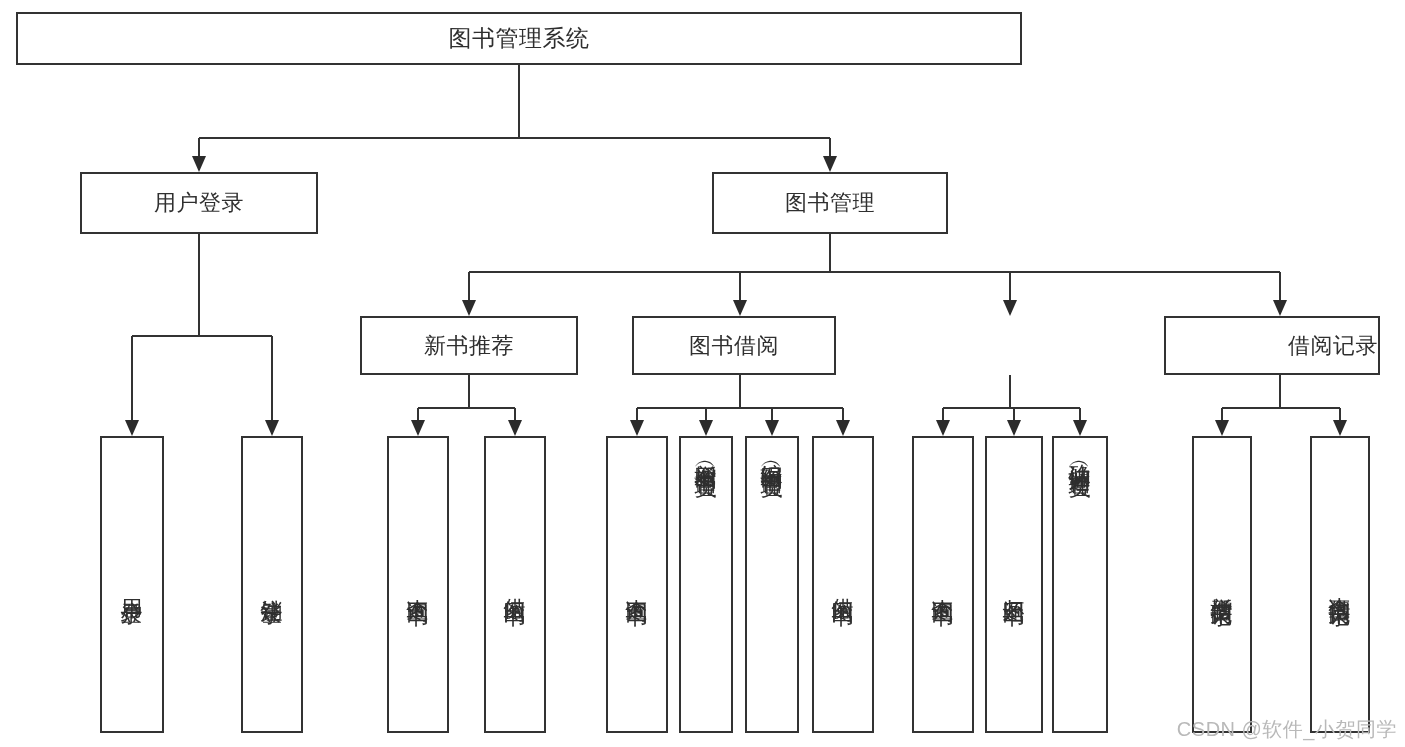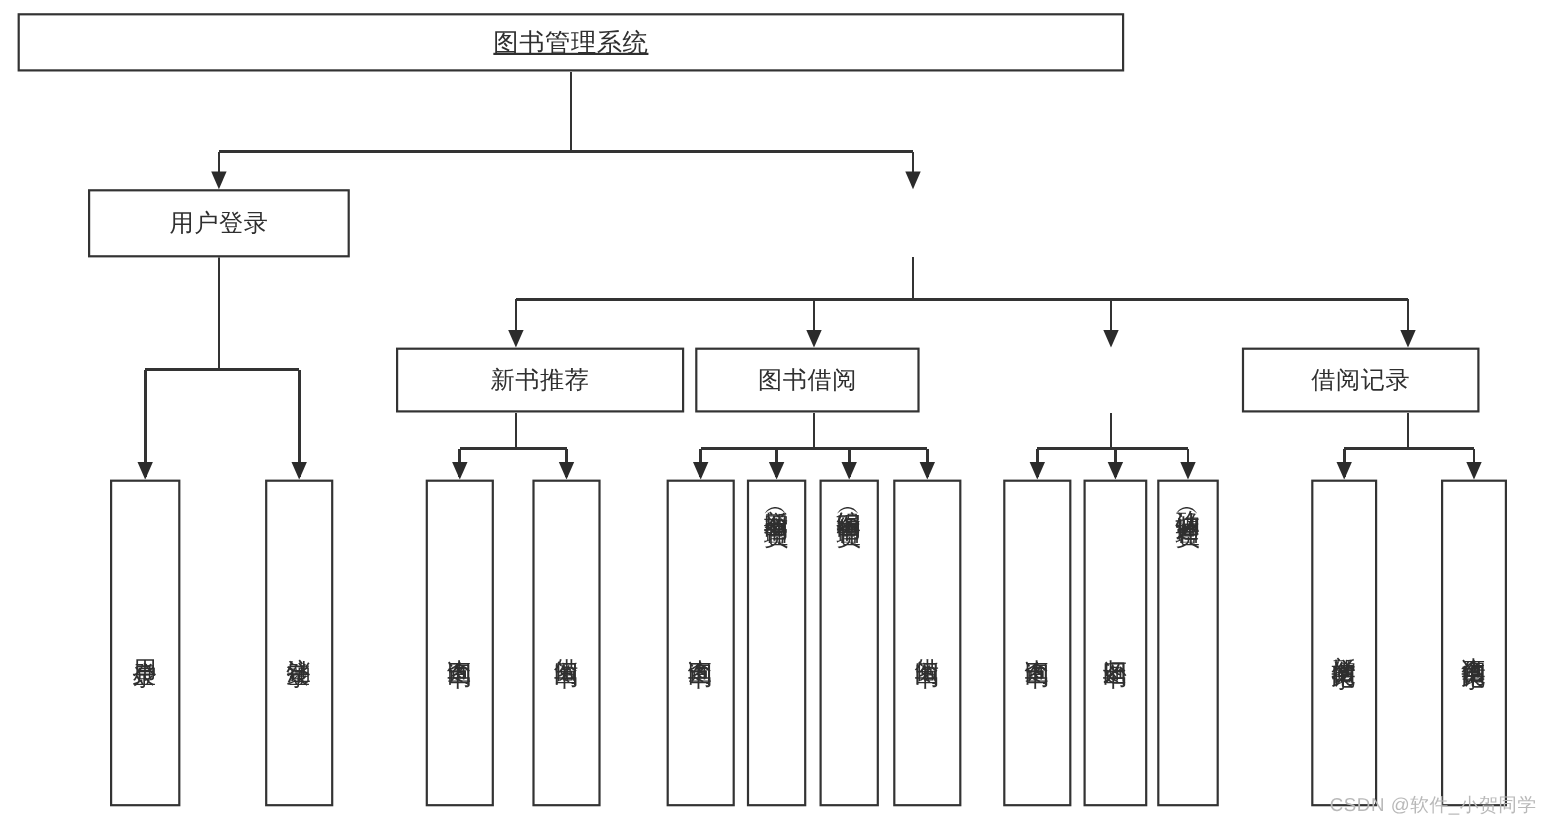--- a/index.html
+++ b/index.html
@@ -43,21 +43,20 @@
     line-height: 1.18;
     color: #2f2f2f;
     white-space: pre-line;
   }
   .node.horiz .node-label {
     font-size: 22px;
     letter-spacing: 0.5px;
   }
   .node.root .node-label {
     font-size: 23px;
-    text-decoration: underline;
   }
   .node.vert {
     align-items: flex-start;
     justify-content: center;
     padding-top: 8px;
   }
   .node.vert .node-label {
     writing-mode: vertical-rl;
     text-orientation: upright;
     font-size: 22px;
@@ -66,21 +65,21 @@
     white-space: nowrap;
   }
   .node.vert.centered {
     align-items: center;
     padding-top: 0;
   }
   #watermark {
     position: absolute;
     right: 8px;
     bottom: 4px;
-    font-size: 17px;
+    font-size: 20px;
     color: #b9b9b9;
     letter-spacing: 0.5px;
     z-index: 5;
     user-select: none;
   }
 </style>
 </head>
 <body>
 
 <div id="diagram-root">
@@ -140,28 +139,31 @@
       <path d="M 1333 420 L 1347 420 L 1340 436 Z" fill="#2b2b2b"></path>
     </svg>
 
   <div class="node root horiz" style="left:16px;top:12px;width:1006px;height:53px;">
     <span class="node-label">图书管理系统</span>
   </div>
 
   <div class="node horiz" style="left:80px;top:172px;width:238px;height:62px;">
     <span class="node-label">用户登录</span>
   </div>
-
-  <div class="node horiz" style="left:360px;top:316px;width:262px;height:59px;">
+  <div class="node horiz" style="left:712px;top:172px;width:236px;height:62px;">
+    <span class="node-label">图书管理</span>
+  </div>
+
+  <div class="node horiz" style="left:360px;top:316px;width:218px;height:59px;">
     <span class="node-label">新书推荐</span>
   </div>
   <div class="node horiz" style="left:632px;top:316px;width:204px;height:59px;">
     <span class="node-label">图书借阅</span>
   </div>
-  <div class="node horiz" style="left:1129px;top:316px;width:216px;height:59px;">
+  <div class="node horiz" style="left:1164px;top:316px;width:216px;height:59px;justify-content:flex-end;">
     <span class="node-label">借阅记录</span>
   </div>
 
   <div class="node vert centered" style="left:100px;top:436px;width:64px;height:297px;">
     <span class="node-label">用户登录</span>
   </div>
   <div class="node vert centered" style="left:241px;top:436px;width:62px;height:297px;">
     <span class="node-label">注销登录</span>
   </div>
 

